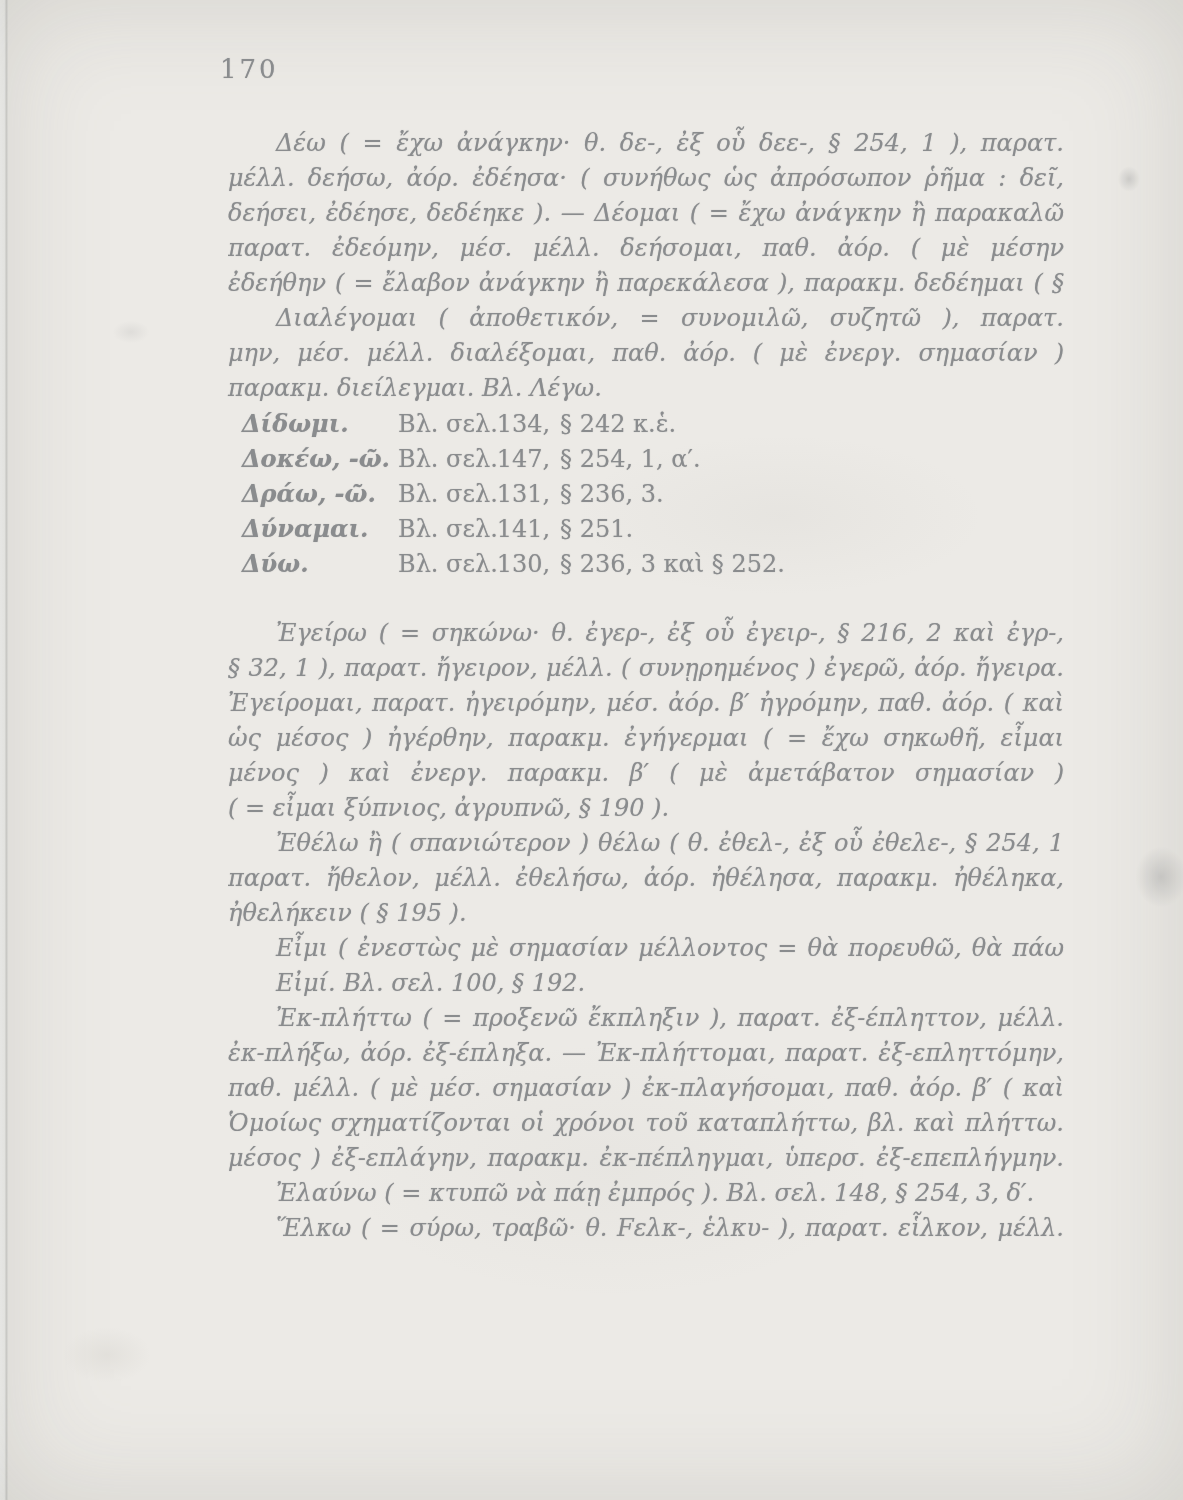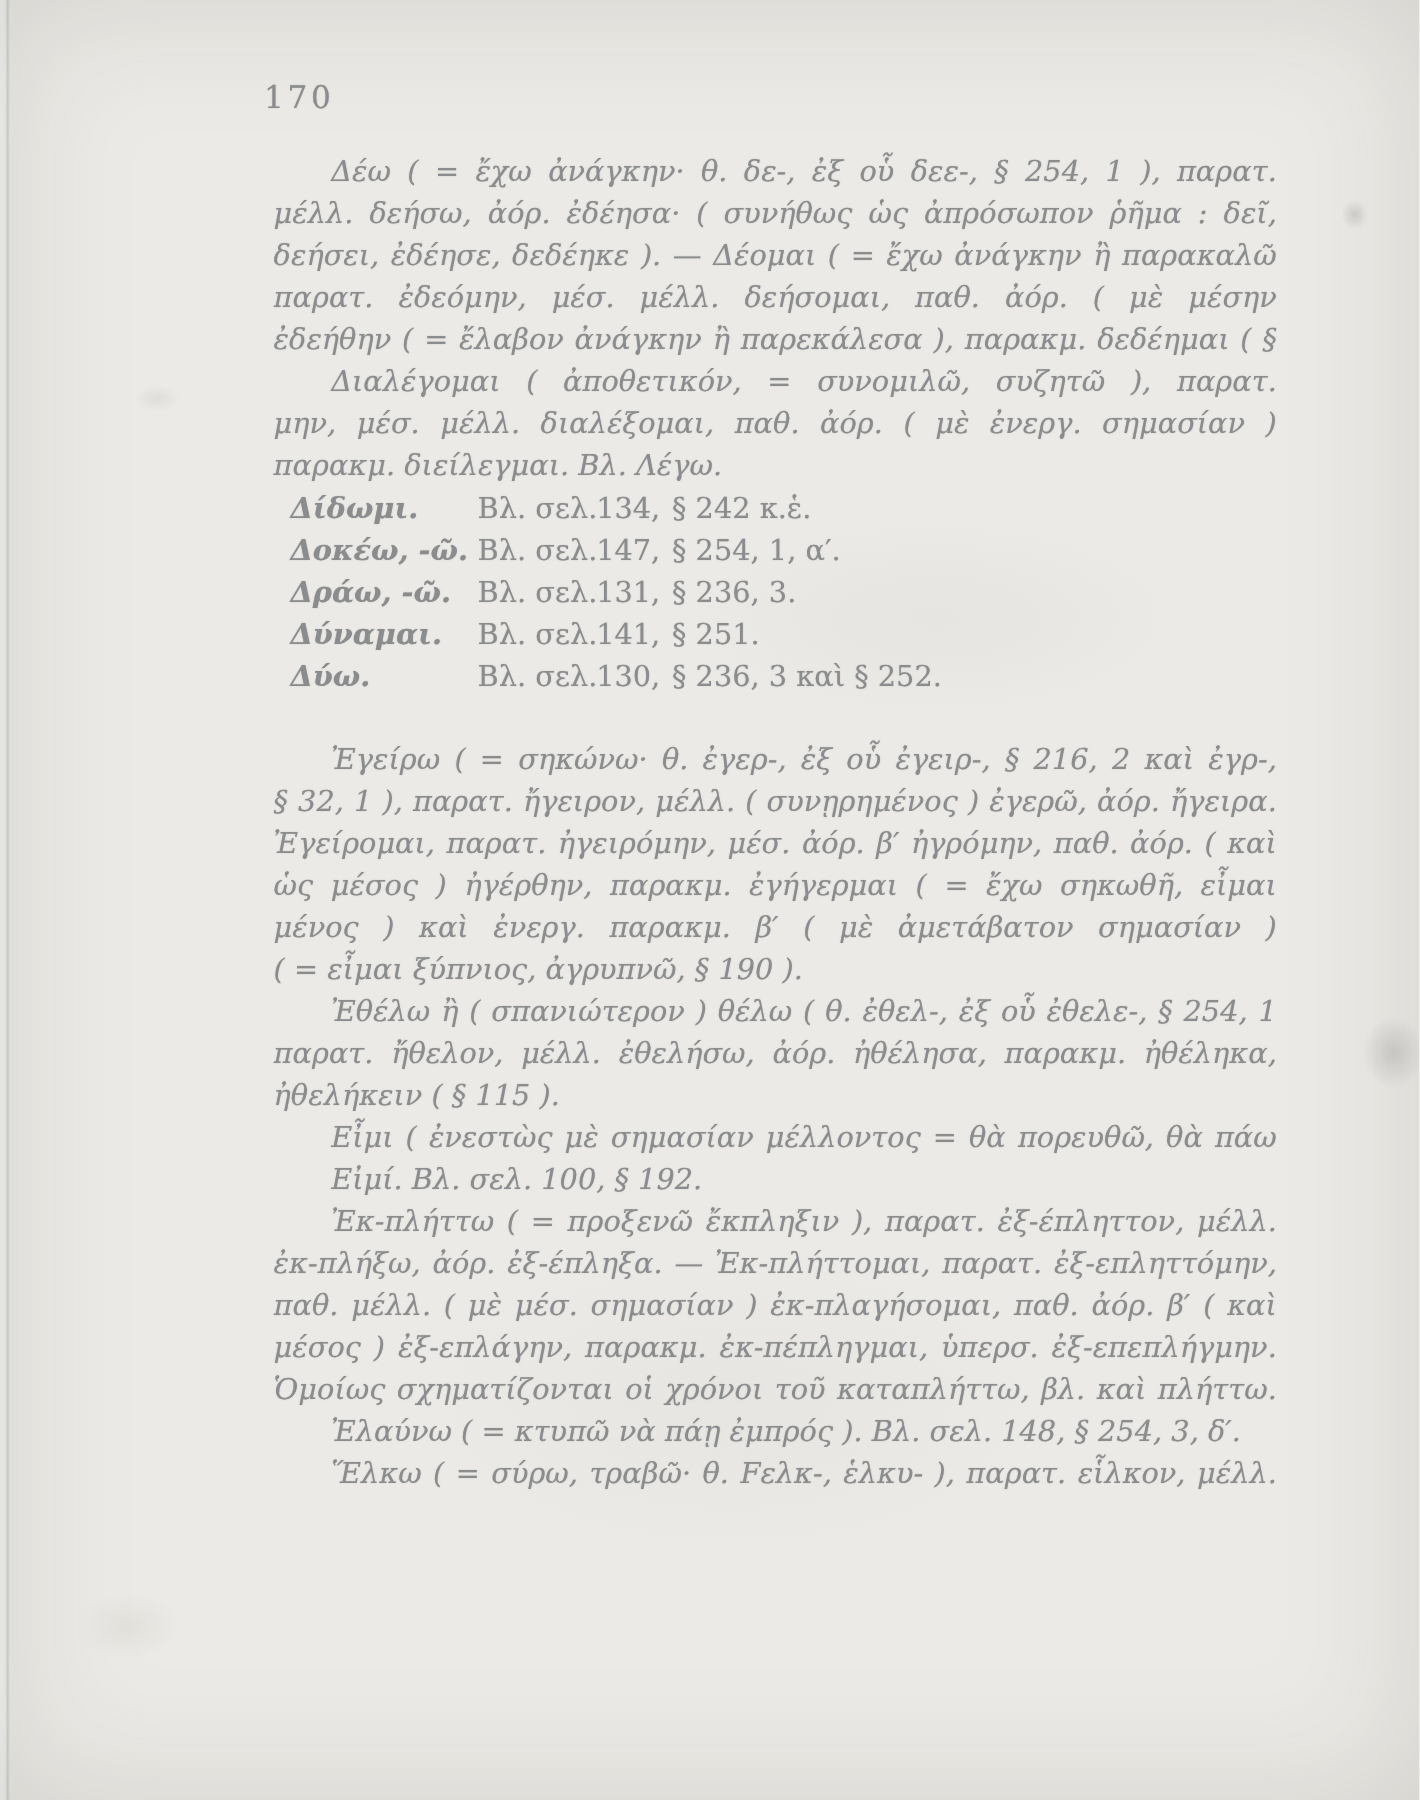--- a/index.html
+++ b/index.html
@@ -21,21 +21,21 @@
   }
   .scan-edge {
     position: absolute;
     left: 0; top: 0;
     width: 8px; height: 100%;
     background: linear-gradient(90deg, #f3f3f1 0%, #f0f0ee 55%, #cfcfcc 80%, #e6e5e2 100%);
   }
   .page-number {
     position: absolute;
     left: 220px;
-    top: 67px;
+    top: 54px;
     font-size: 26px;
     letter-spacing: 3px;
     color: #8b8d8f;
     text-shadow: 0 0 1px rgba(130,132,134,0.55);
   }
   .text-block {
     position: absolute;
     left: 228px;
     top: 126px;
     width: 836px;
@@ -106,34 +106,34 @@
         <div class="line indent j">Ἐγείρω ( = σηκώνω· θ. ἐγερ-, ἐξ οὗ ἐγειρ-, § 216, 2 καὶ ἐγρ-,</div>
         <div class="line j">§ 32, 1 ), παρατ. ἤγειρον, μέλλ. ( συνῃρημένος ) ἐγερῶ, ἀόρ. ἤγειρα. —</div>
         <div class="line j">Ἐγείρομαι, παρατ. ἠγειρόμην, μέσ. ἀόρ. β′ ἠγρόμην, παθ. ἀόρ. ( καὶ</div>
         <div class="line j">ὡς μέσος ) ἠγέρθην, παρακμ. ἐγήγερμαι ( = ἔχω σηκωθῆ, εἶμαι σηκω-</div>
         <div class="line j">μένος ) καὶ ἐνεργ. παρακμ. β′ ( μὲ ἀμετάβατον σημασίαν ) ἐγρήγορα,</div>
         <div class="line">( = εἶμαι ξύπνιος, ἀγρυπνῶ, § 190 ).</div>
       </div>
       <div>
         <div class="line indent j">Ἐθέλω ἢ ( σπανιώτερον ) θέλω ( θ. ἐθελ-, ἐξ οὗ ἐθελε-, § 254, 1 ),</div>
         <div class="line j">παρατ. ἤθελον, μέλλ. ἐθελήσω, ἀόρ. ἠθέλησα, παρακμ. ἠθέληκα, ὑπερσ.</div>
-        <div class="line">ἠθελήκειν ( § 115 ).</div>
+        <div class="line">ἠθελήκειν ( § 195 ).</div>
       </div>
       <div>
         <div class="line indent j">Εἶμι ( ἐνεστὼς μὲ σημασίαν μέλλοντος = θὰ πορευθῶ, θὰ πάω )·</div>
       </div>
       <div>
         <div class="line indent">Εἰμί. Βλ. σελ. 100, § 192.</div>
       </div>
       <div>
         <div class="line indent j">Ἐκ-πλήττω ( = προξενῶ ἔκπληξιν ), παρατ. ἐξ-έπληττον, μέλλ.</div>
         <div class="line j">ἐκ-πλήξω, ἀόρ. ἐξ-έπληξα. — Ἐκ-πλήττομαι, παρατ. ἐξ-επληττόμην,</div>
         <div class="line j">παθ. μέλλ. ( μὲ μέσ. σημασίαν ) ἐκ-πλαγήσομαι, παθ. ἀόρ. β′ ( καὶ ὡς</div>
+        <div class="line j">Ὁμοίως σχηματίζονται οἱ χρόνοι τοῦ καταπλήττω, βλ. καὶ πλήττω.</div>
         <div class="line j">μέσος ) ἐξ-επλάγην, παρακμ. ἐκ-πέπληγμαι, ὑπερσ. ἐξ-επεπλήγμην.</div>
-        <div class="line j">Ὁμοίως σχηματίζονται οἱ χρόνοι τοῦ καταπλήττω, βλ. καὶ πλήττω.</div>
       </div>
       <div>
         <div class="line indent">Ἐλαύνω ( = κτυπῶ νὰ πάῃ ἐμπρός ). Βλ. σελ. 148, § 254, 3, δ′.</div>
       </div>
       <div>
         <div class="line indent j">Ἕλκω ( = σύρω, τραβῶ· θ. Fελκ-, ἑλκυ- ),  παρατ. εἷλκον, μέλλ.</div>
       </div>
     </div>
 </div>
 

